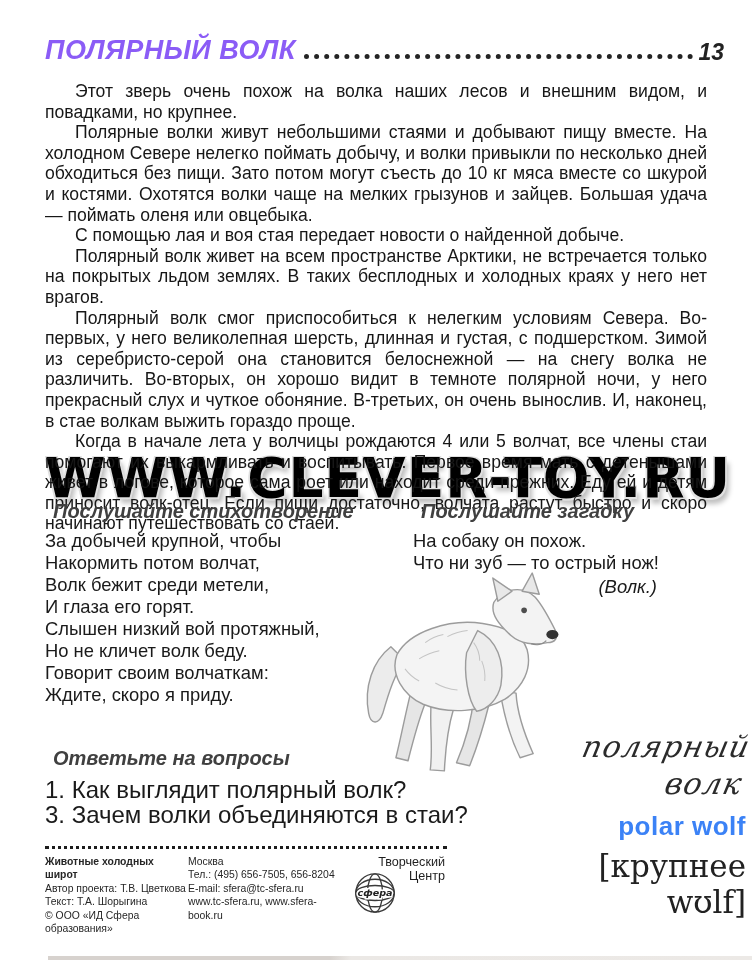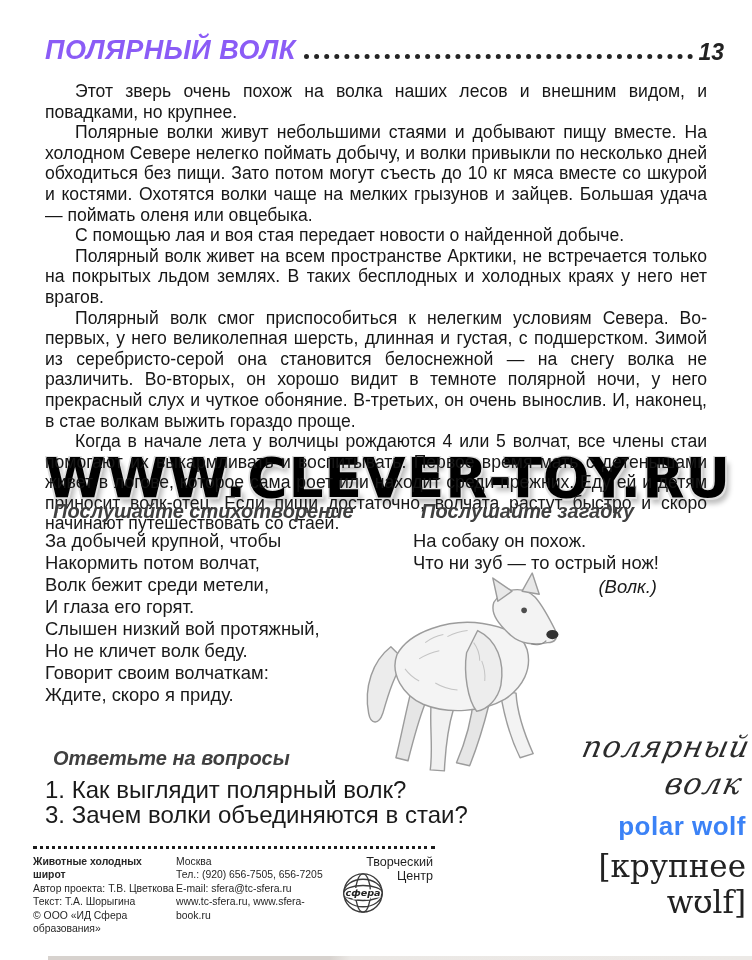--- a/index.html
+++ b/index.html
@@ -29,21 +29,21 @@
 
   .riddle{position:absolute;left:413px;top:500px;width:256px;}
   .riddle-line{font-size:18.4px;line-height:22px;white-space:nowrap;}
   .riddle-answer{font-size:18.4px;line-height:22px;font-style:italic;text-align:right;padding-right:12px;margin-top:2px;}
 
   .wolf{position:absolute;left:354px;top:572px;width:208px;height:214px;z-index:2;}
 
   .questions{position:absolute;left:45px;top:747px;width:520px;}
   .question{font-size:24px;line-height:25px;white-space:nowrap;}
 
-  .footer{position:absolute;left:33px;top:846px;width:402px;}
+  .footer{position:absolute;left:45px;top:846px;width:402px;}
   .footer-rule{border-top:3px dotted #1c1c1c;margin-bottom:6px;}
   .footer-cols{display:flex;}
   .fcol{font-size:10.4px;line-height:13.4px;color:#262626;}
   .fcol1{width:143px;}
   .fcol2{width:162px;}
   .fbold{font-weight:bold;}
   .logo{position:relative;width:95px;height:66px;margin-left:0;}
   .logo-text{position:absolute;right:0;top:1px;text-align:right;font-size:12.6px;line-height:13.6px;color:#1f1f1f;}
   .logo-globe{position:absolute;left:0;top:13px;width:50px;height:50px;}
 
@@ -136,21 +136,21 @@
       <div class="footer-rule"></div>
       <div class="footer-cols">
         <div class="fcol fcol1">
           <div class="fbold">Животные холодных широт</div>
           <div>Автор проекта: Т.В. Цветкова</div>
           <div>Текст: Т.А. Шорыгина</div>
           <div>© ООО «ИД Сфера образования»</div>
         </div>
         <div class="fcol fcol2">
           <div>Москва</div>
-          <div>Тел.: (920) 656-7505, 656-7205</div>
+          <div>Тел.: (495) 656-7505, 656-8204</div>
           <div>E-mail: sfera@tc-sfera.ru</div>
           <div>www.tc-sfera.ru, www.sfera-book.ru</div>
         </div>
         <div class="logo">
           <div class="logo-text">
             <div>Творческий</div>
             <div>Центр</div>
           </div>
           <svg class="logo-globe" viewBox="0 0 60 60" aria-hidden="true">
             <g fill="none" stroke="#3a3a3a" stroke-width="1.6">

